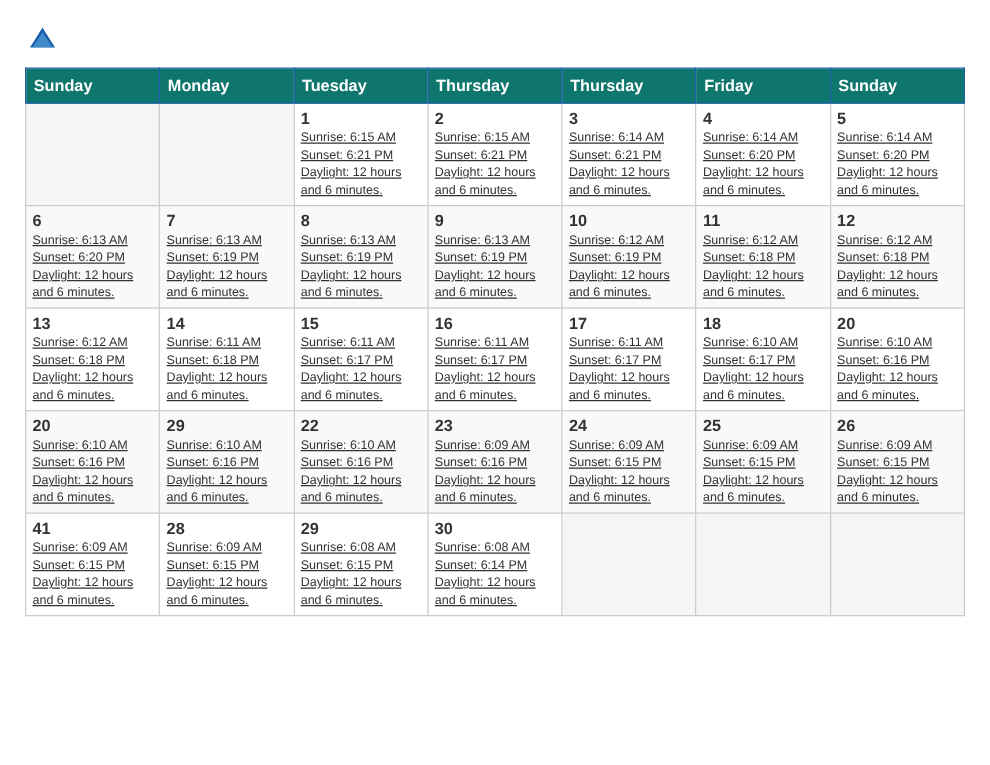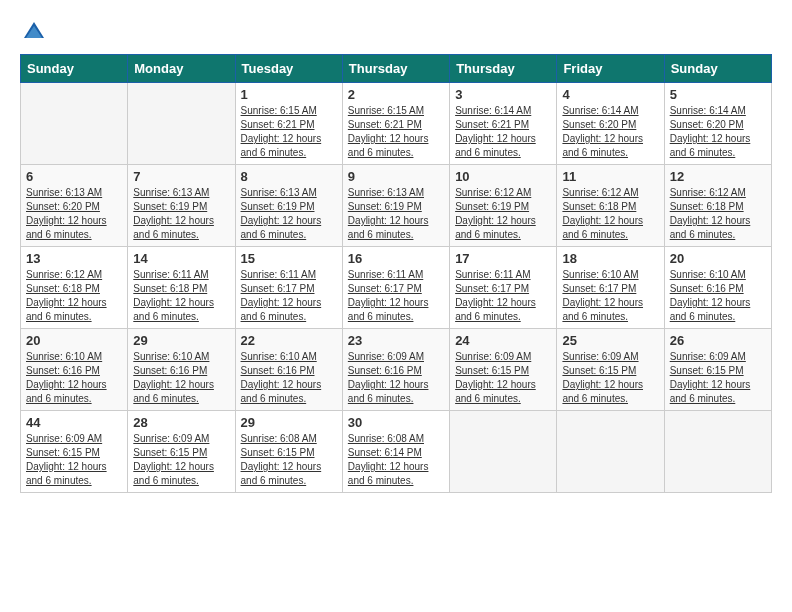--- a/index.html
+++ b/index.html
@@ -291,21 +291,21 @@
         </td>
         <td>
           <span class="day-number">26</span>
           <div class="day-info" style="white-space: pre-line;">Sunrise: 6:09 AM
 Sunset: 6:15 PM
 Daylight: 12 hours and 6 minutes.</div>
         </td>
       </tr>
       <tr>
         <td>
-          <span class="day-number">44</span>
+          <span class="day-number">41</span>
           <div class="day-info" style="white-space: pre-line;">Sunrise: 6:09 AM
 Sunset: 6:15 PM
 Daylight: 12 hours and 6 minutes.</div>
         </td>
         <td>
           <span class="day-number">28</span>
           <div class="day-info" style="white-space: pre-line;">Sunrise: 6:09 AM
 Sunset: 6:15 PM
 Daylight: 12 hours and 6 minutes.</div>
         </td>

